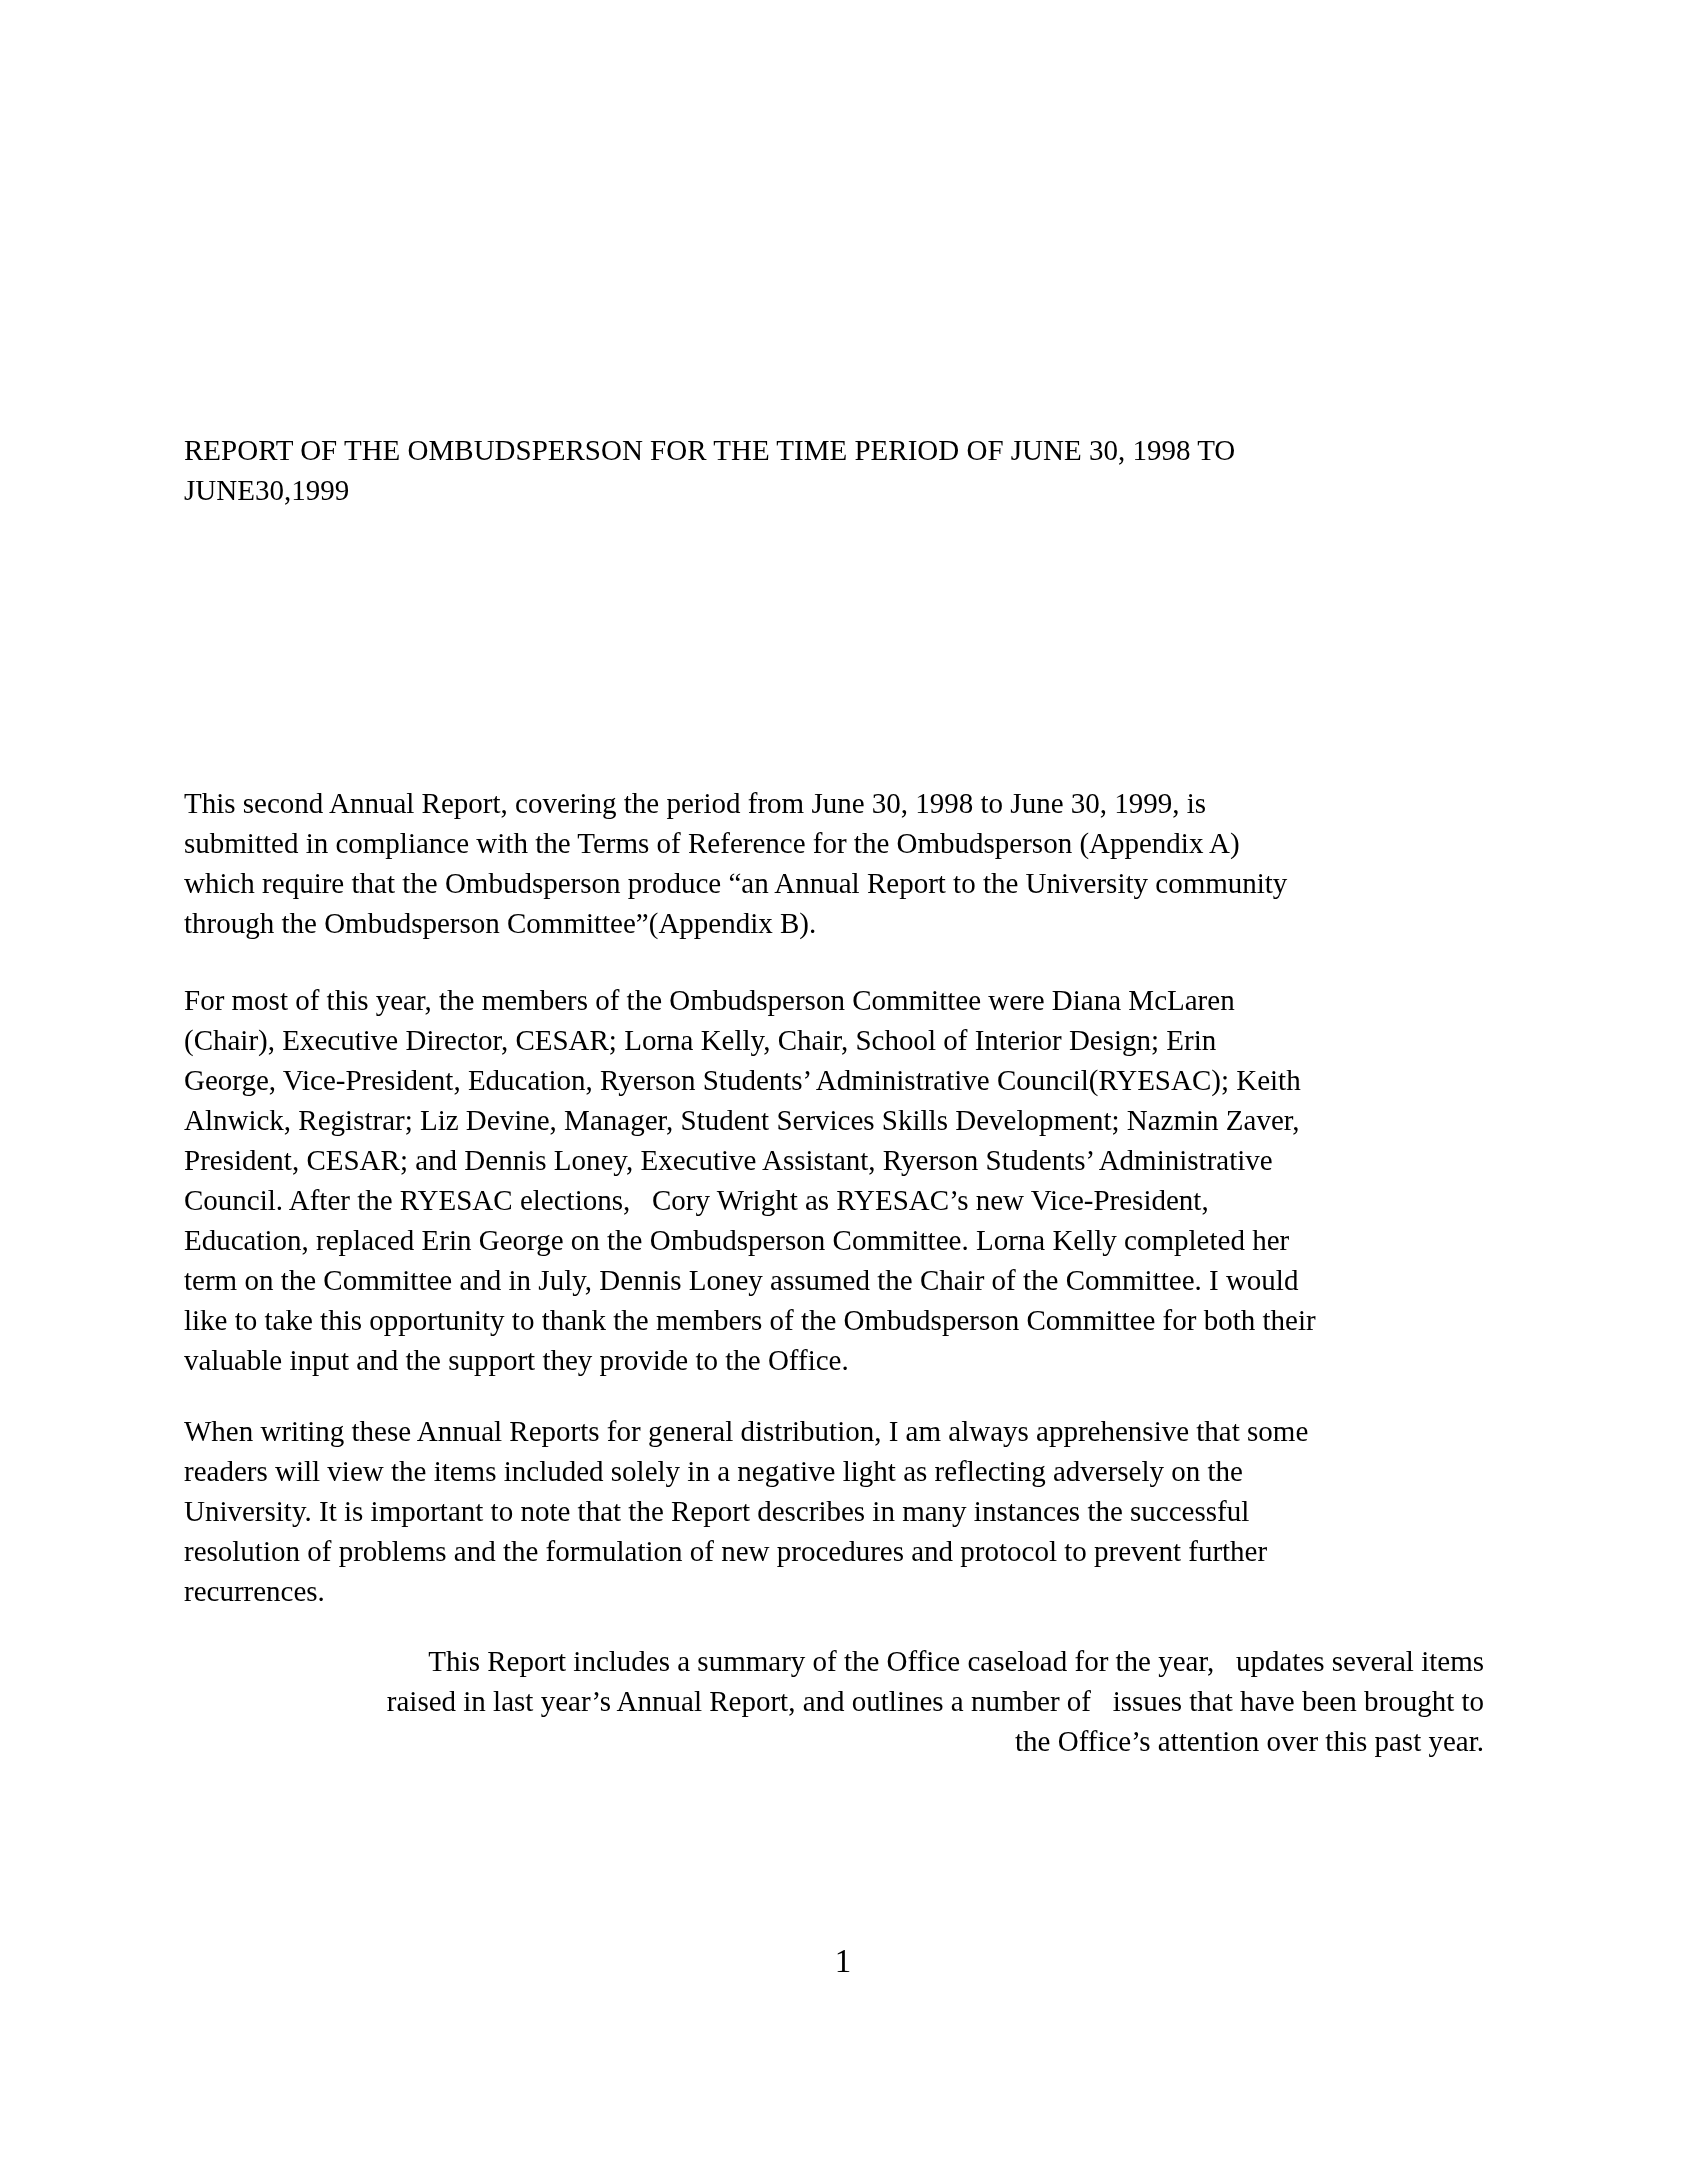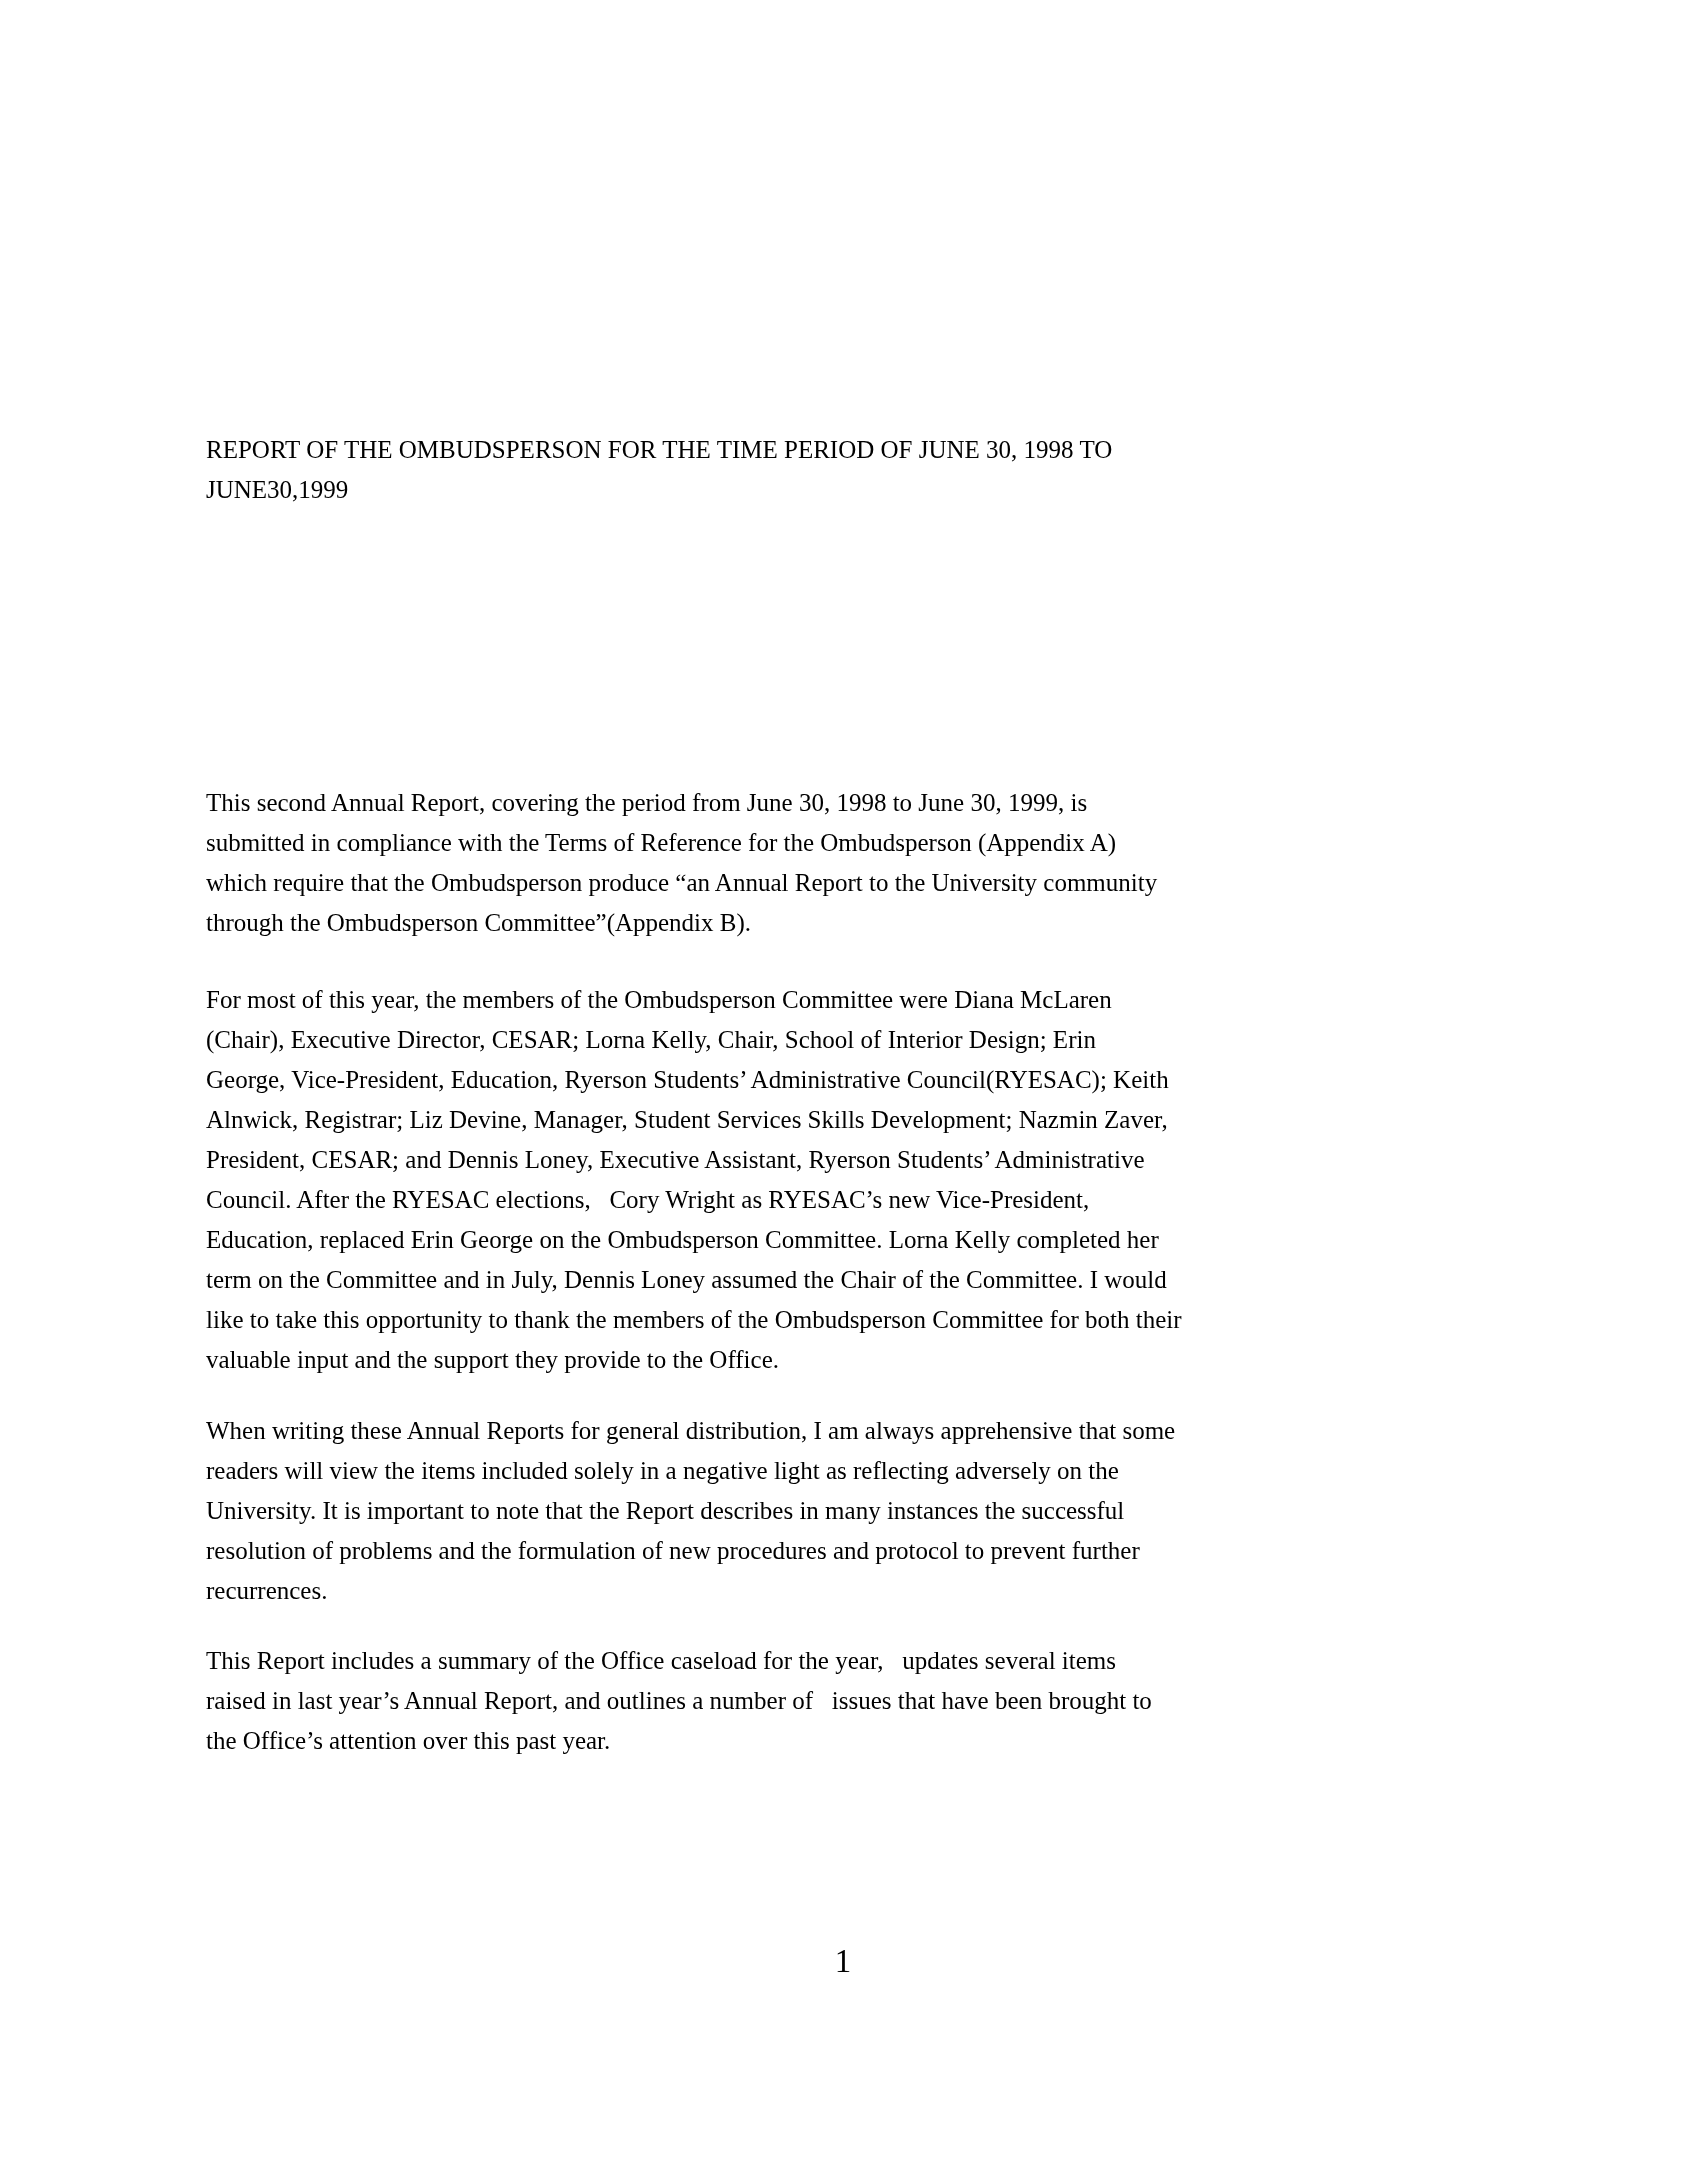--- a/index.html
+++ b/index.html
@@ -11,33 +11,33 @@
     position: relative;
     width: 1687px;
     height: 2183px;
     background: #ffffff;
     font-family: "Liberation Serif", "DejaVu Serif", serif;
     color: #000000;
     overflow: hidden;
   }
   .textblock {
     position: absolute;
-    left: 206px;
+    left: 184px;
     width: 1300px;
-    font-size: 25px;
+    font-size: 29px;
     line-height: 40px;
     white-space: pre-wrap;
     letter-spacing: 0px;
   }
   .title    { top: 430px;  }
   .heading  { top: 664px; }
   .para1    { top: 783px; }
   .para2    { top: 980px; }
   .para3    { top: 1411px; }
-  .para4    { top: 1641px; }
+  .para4    { top: 1641px; text-align: right; }
   .pagenum {
     position: absolute;
     left: 198px;
     top: 1941px;
     width: 1290px;
     text-align: center;
     font-size: 33px;
     line-height: 40px;
   }
 </style>

